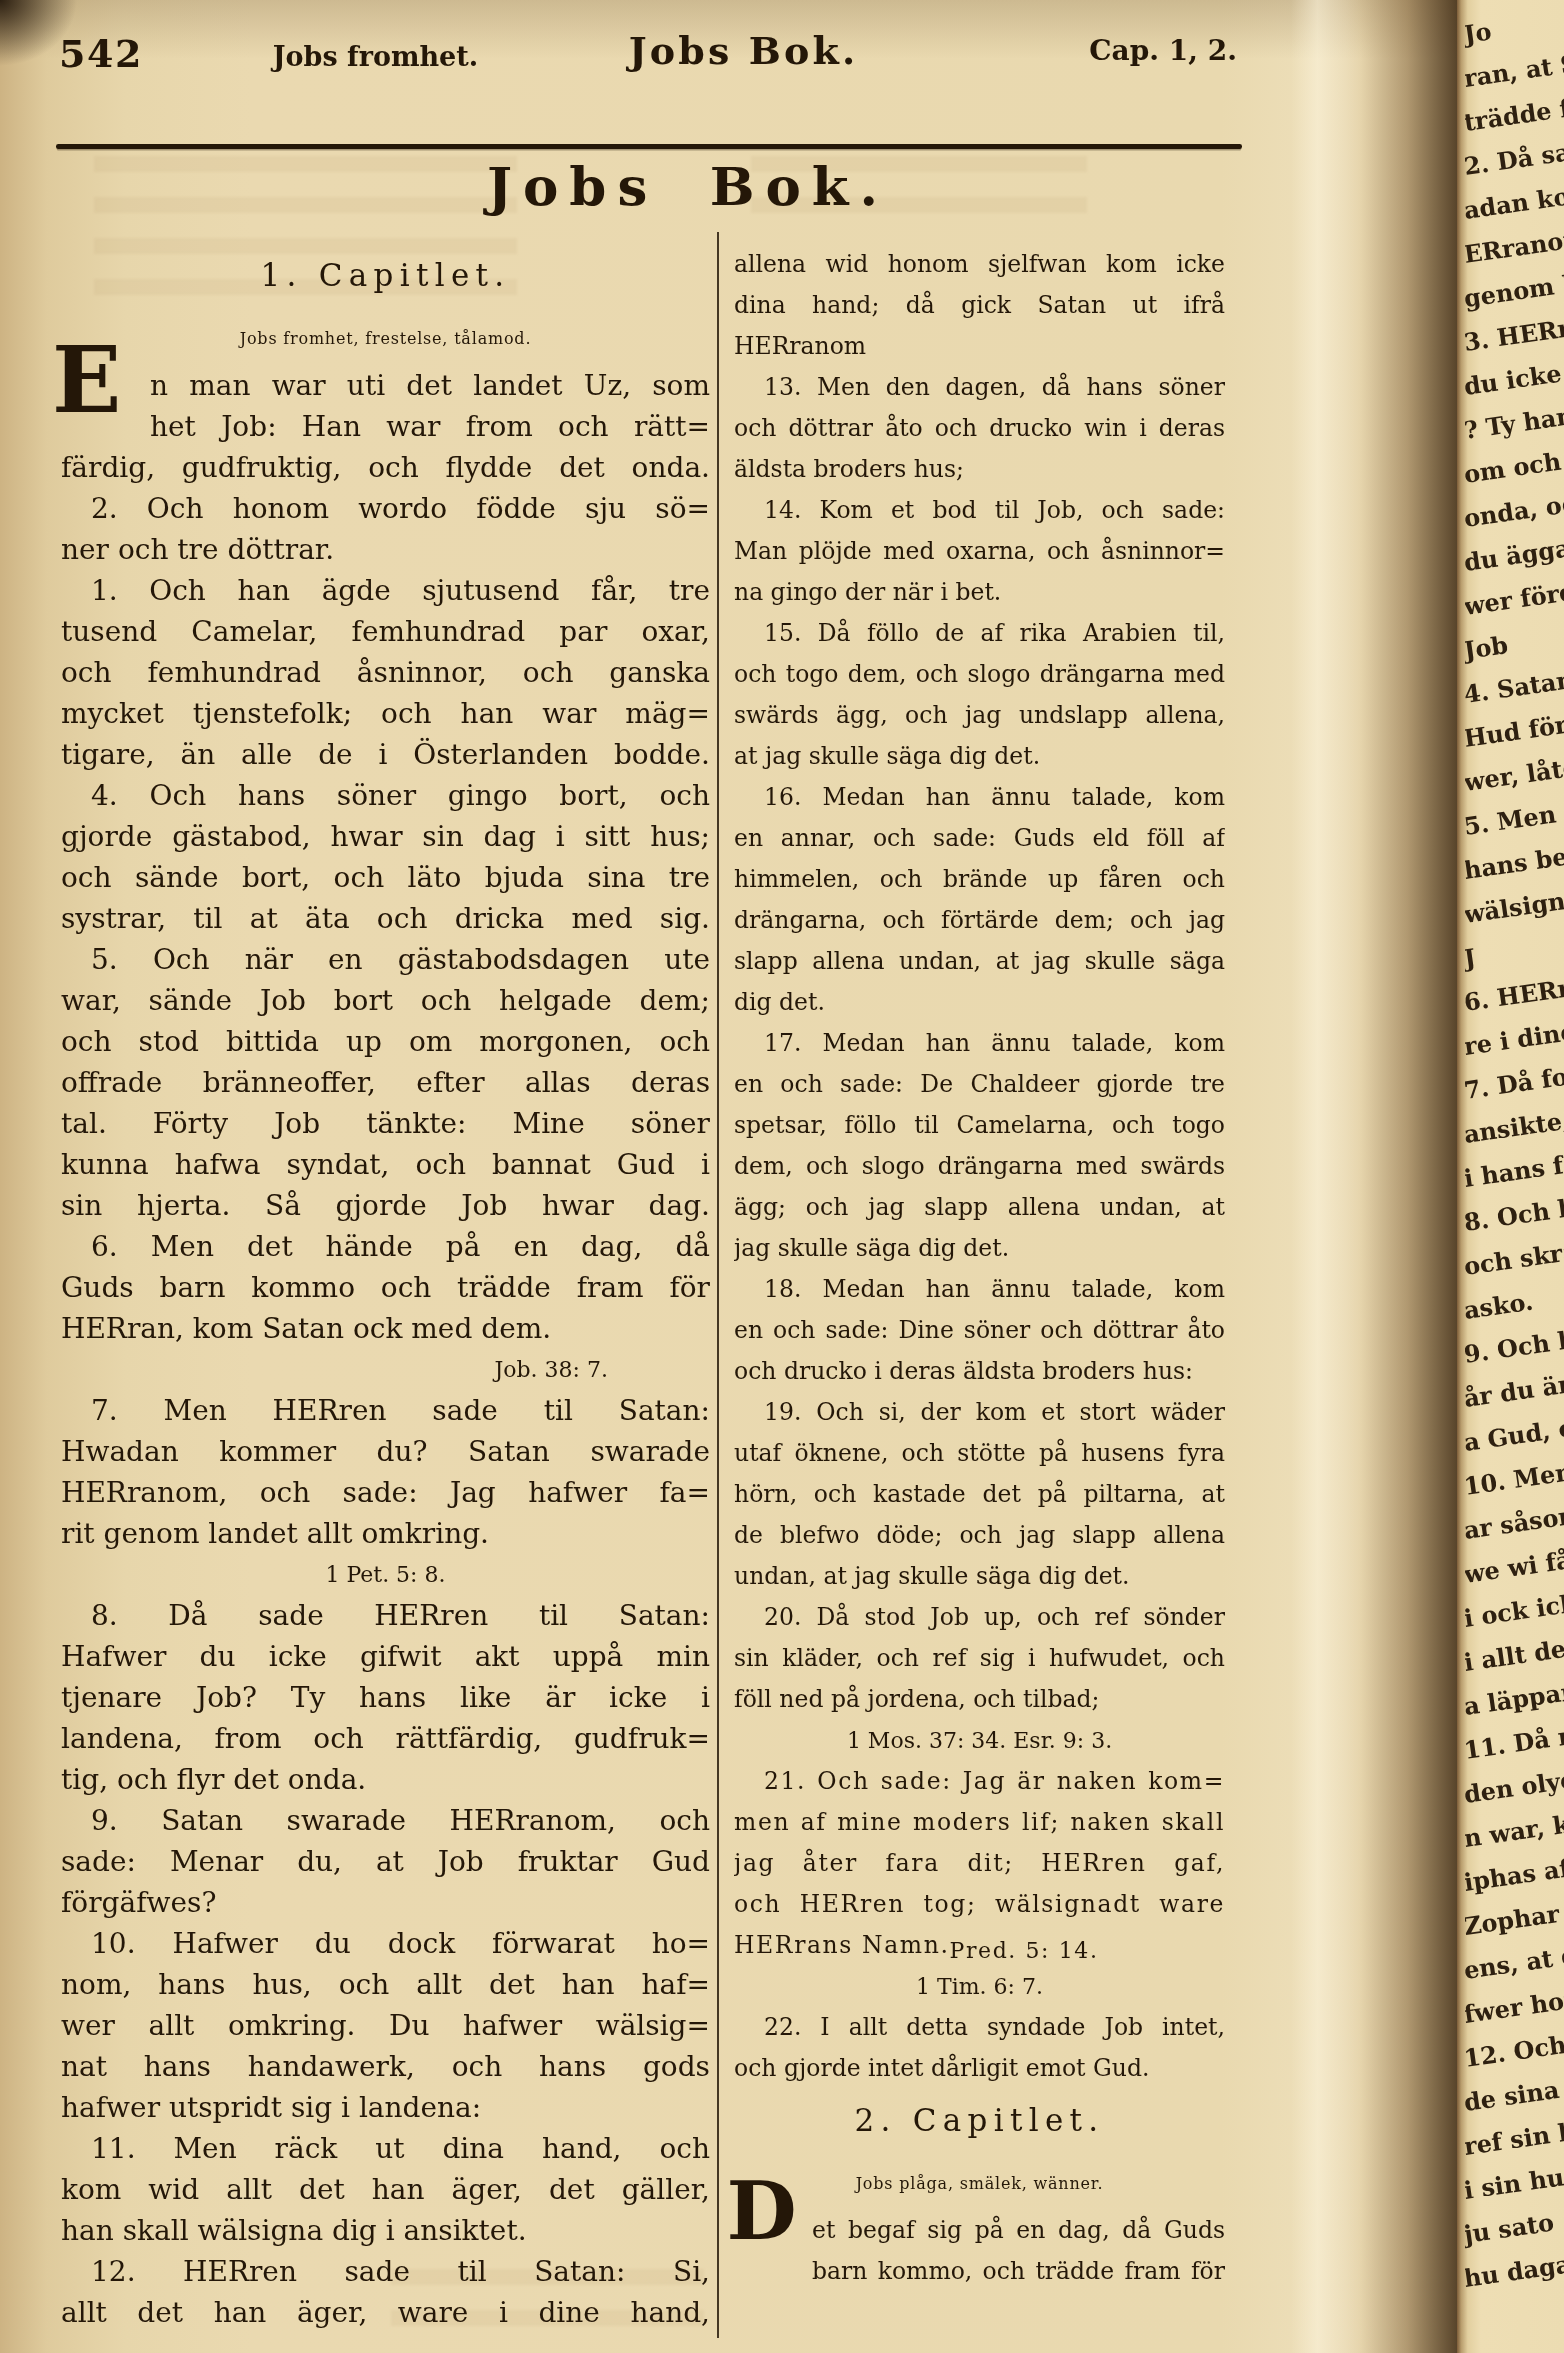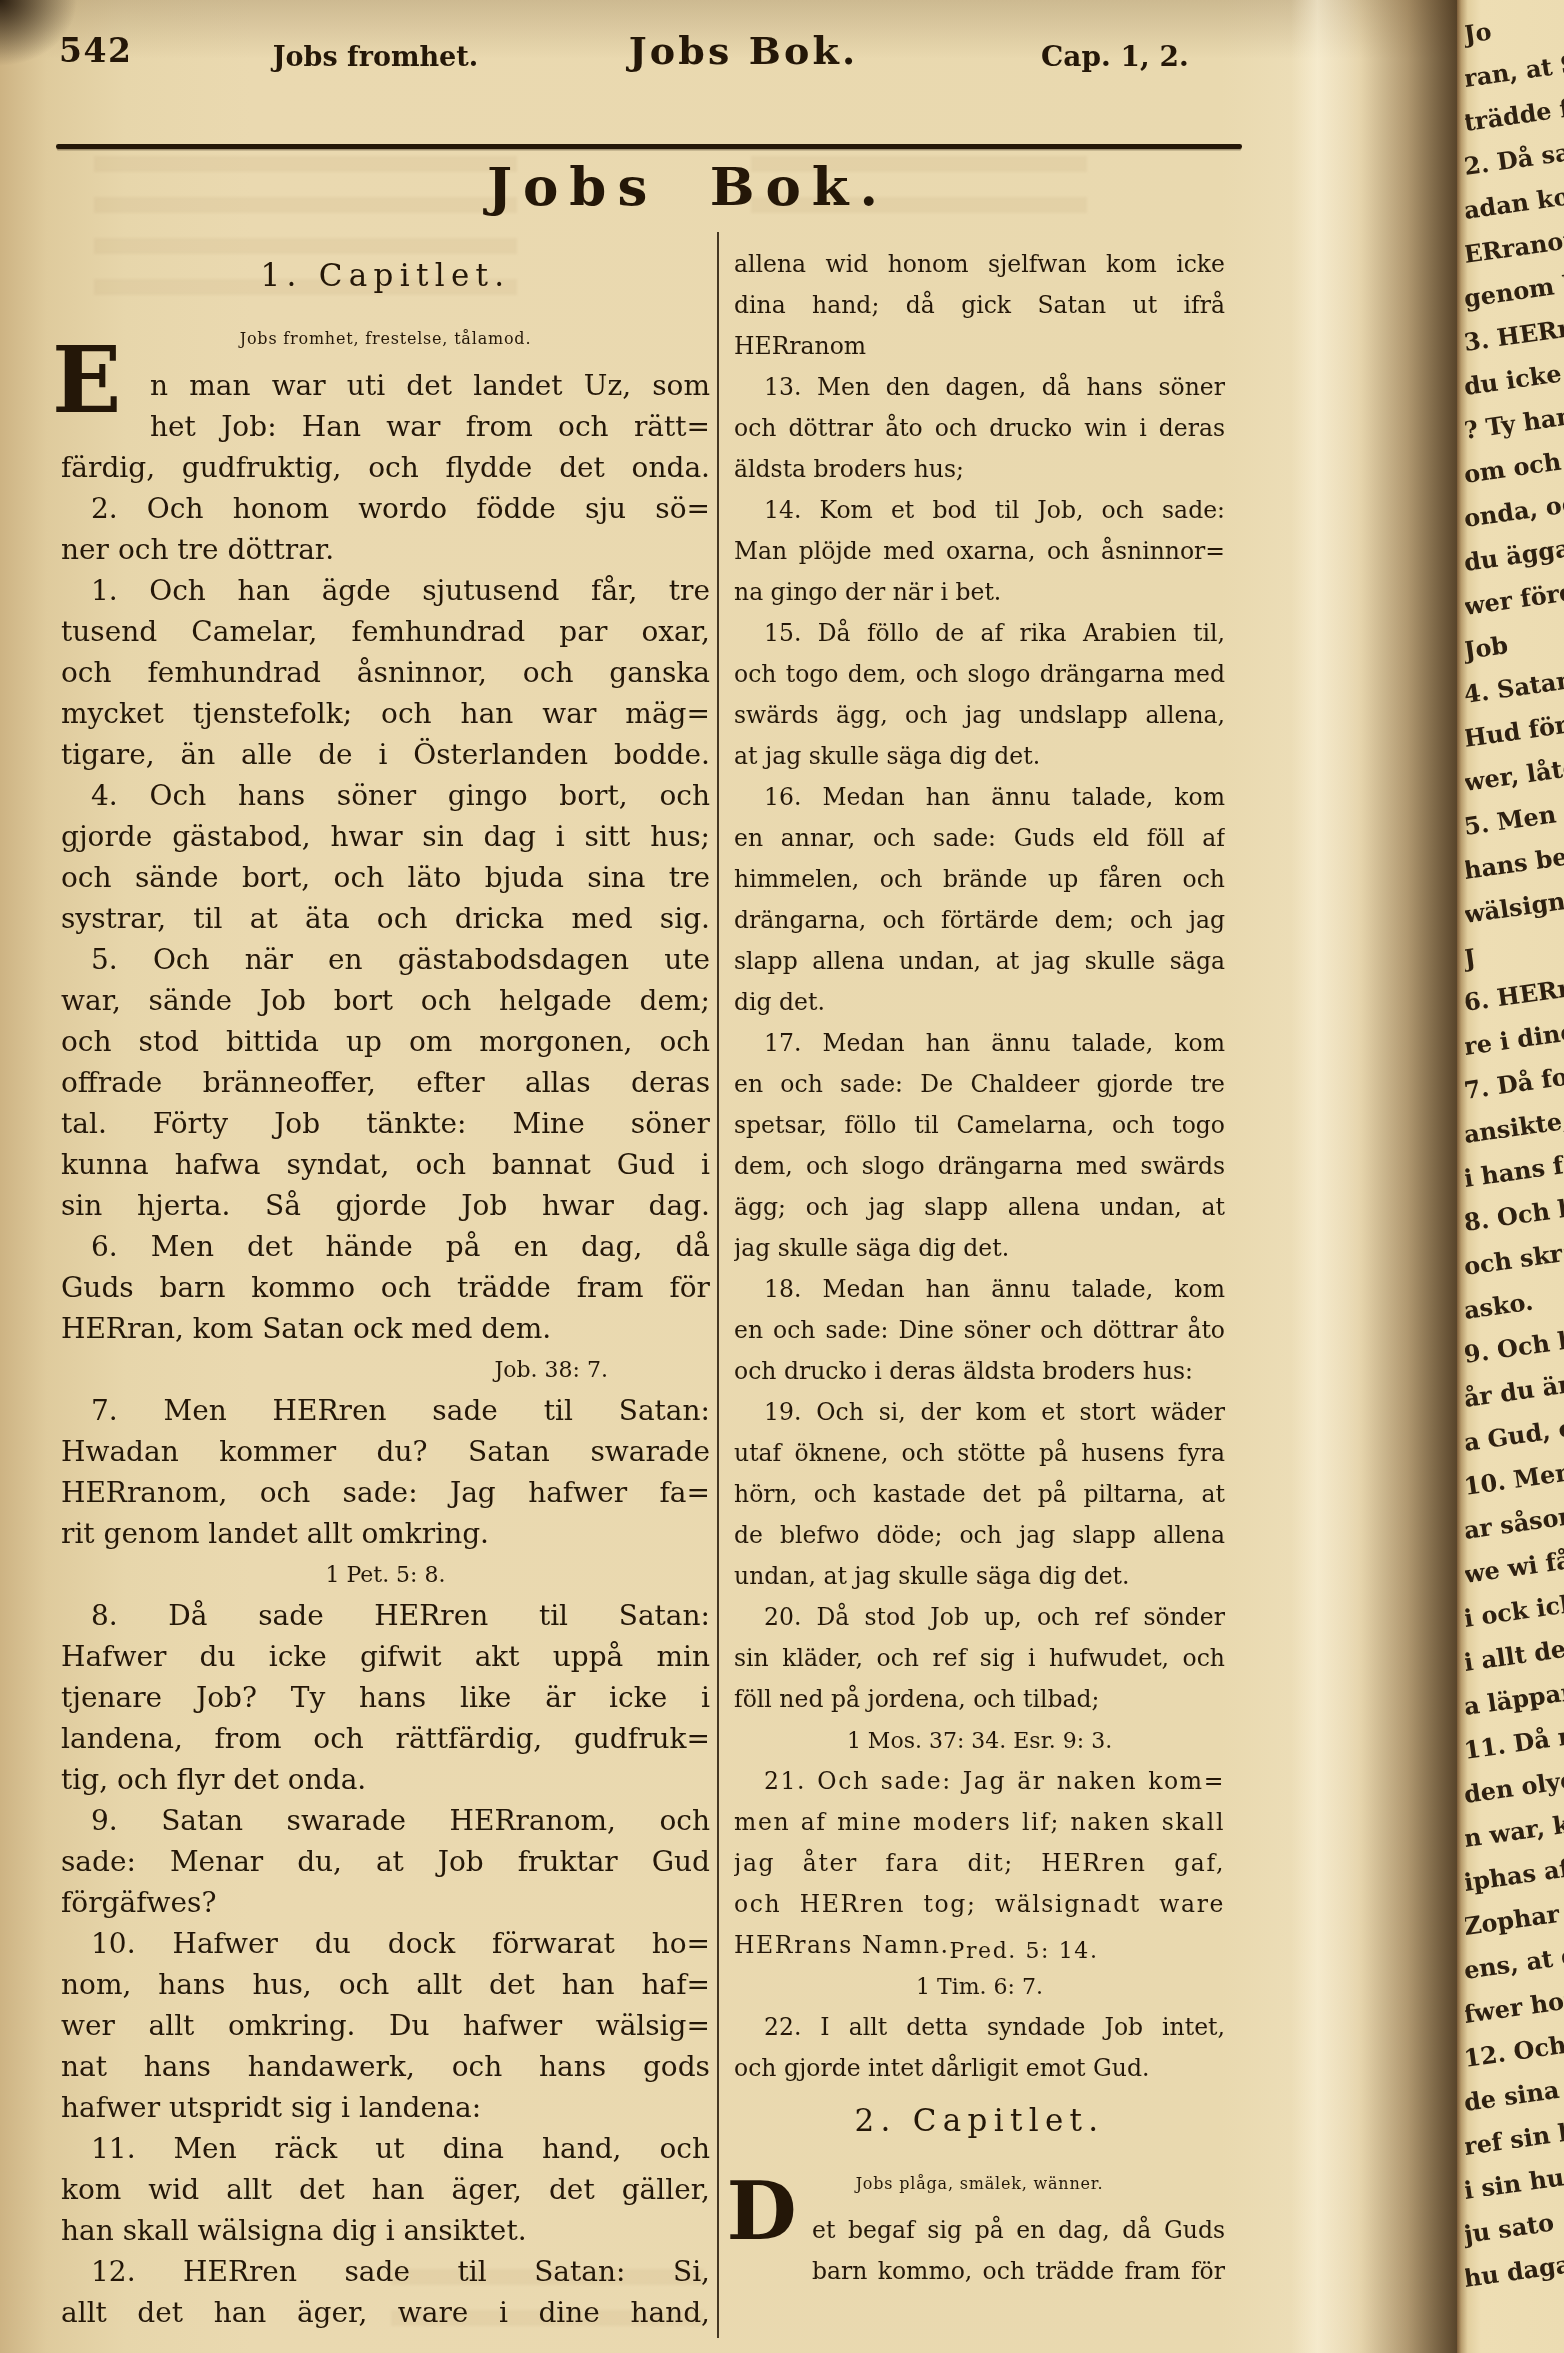--- a/index.html
+++ b/index.html
@@ -15,24 +15,24 @@
   
   .gutter{position:absolute;left:1291px;top:0;width:166px;height:2354px;
     background:linear-gradient(90deg, rgba(238,226,194,0) 0%, rgba(252,244,220,.55) 16%,
       rgba(205,177,126,.22) 42%, rgba(122,91,52,.50) 70%, rgba(64,44,22,.85) 100%);}
   
   .edge-page{position:absolute;left:1457px;top:0;width:108px;height:2354px;
     background:linear-gradient(90deg, #7c5c38 0%, #b99e6e 4%, #e2cf9f 10%, #eedeb4 22%, #ecdcb2 100%);}
   .ghost{position:absolute;opacity:.55;filter:blur(1.6px);pointer-events:none;
     background:repeating-linear-gradient(180deg, rgba(146,112,62,.14) 0 15.6px, rgba(146,112,62,0) 15.6px 41px);}
   
-  .pagenum{position:absolute;left:59px;top:31px;font-size:33px;font-weight:bold;letter-spacing:1.6px;}
+  .pagenum{position:absolute;left:59px;top:31px;font-size:38px;font-weight:bold;letter-spacing:1.6px;}
   .run-left{position:absolute;left:219px;top:41px;width:313px;text-align:center;font-size:27px;font-weight:bold;}
   .run-center{position:absolute;left:548px;top:28px;width:391px;text-align:center;font-size:38px;font-weight:bold;letter-spacing:3.1px;}
-  .run-right{position:absolute;left:1041px;top:40px;width:196px;text-align:left;font-size:28px;font-weight:bold;}
+  .run-right{position:absolute;left:1041px;top:34px;width:196px;text-align:right;font-size:28px;font-weight:bold;}
   .head-rule{position:absolute;left:56px;top:144px;width:1186px;height:4.7px;background:#241708;border-radius:2.3px;
     box-shadow:0 2.3px 0 -0.8px rgba(36,23,8,.35);}
   
   .main-title{position:absolute;left:250px;top:155px;width:876px;text-align:center;
     font-size:53px;font-weight:bold;letter-spacing:11px;word-spacing:22px;}
   
   .col{position:absolute;top:244px;line-height:41px;font-weight:normal;}
   .col-left{left:61px;width:649px;font-size:28px;}
   .col-right{left:734px;width:491px;font-size:23.5px;}
   .divider{position:absolute;left:717px;top:232px;width:2.3px;height:2106px;background:rgba(40,26,10,.85);}

